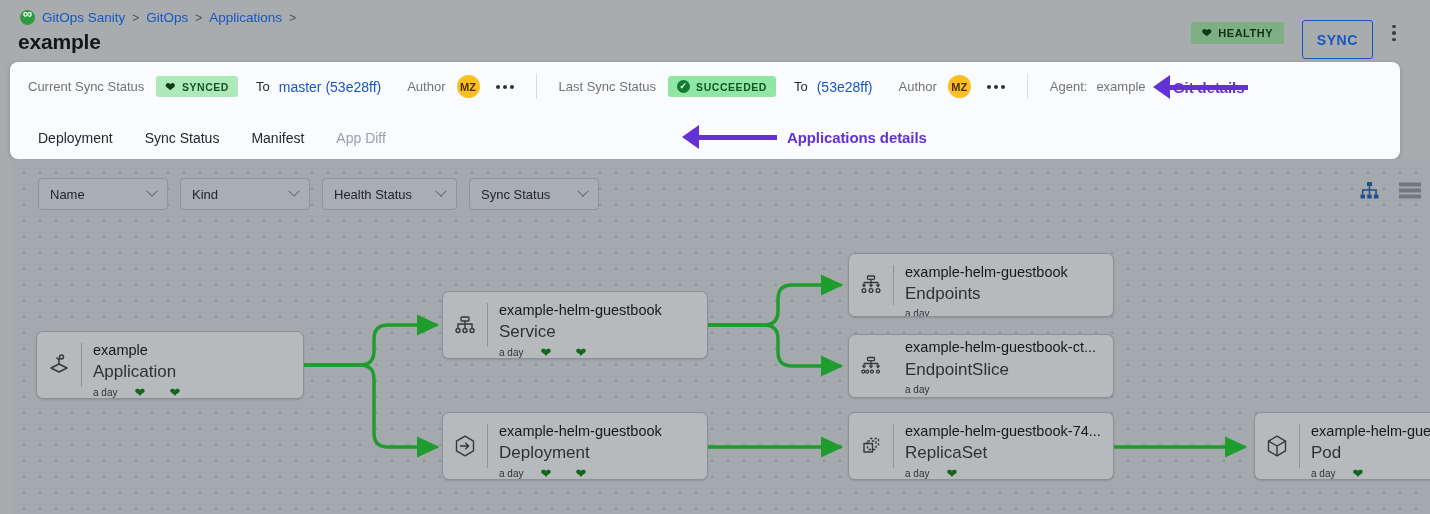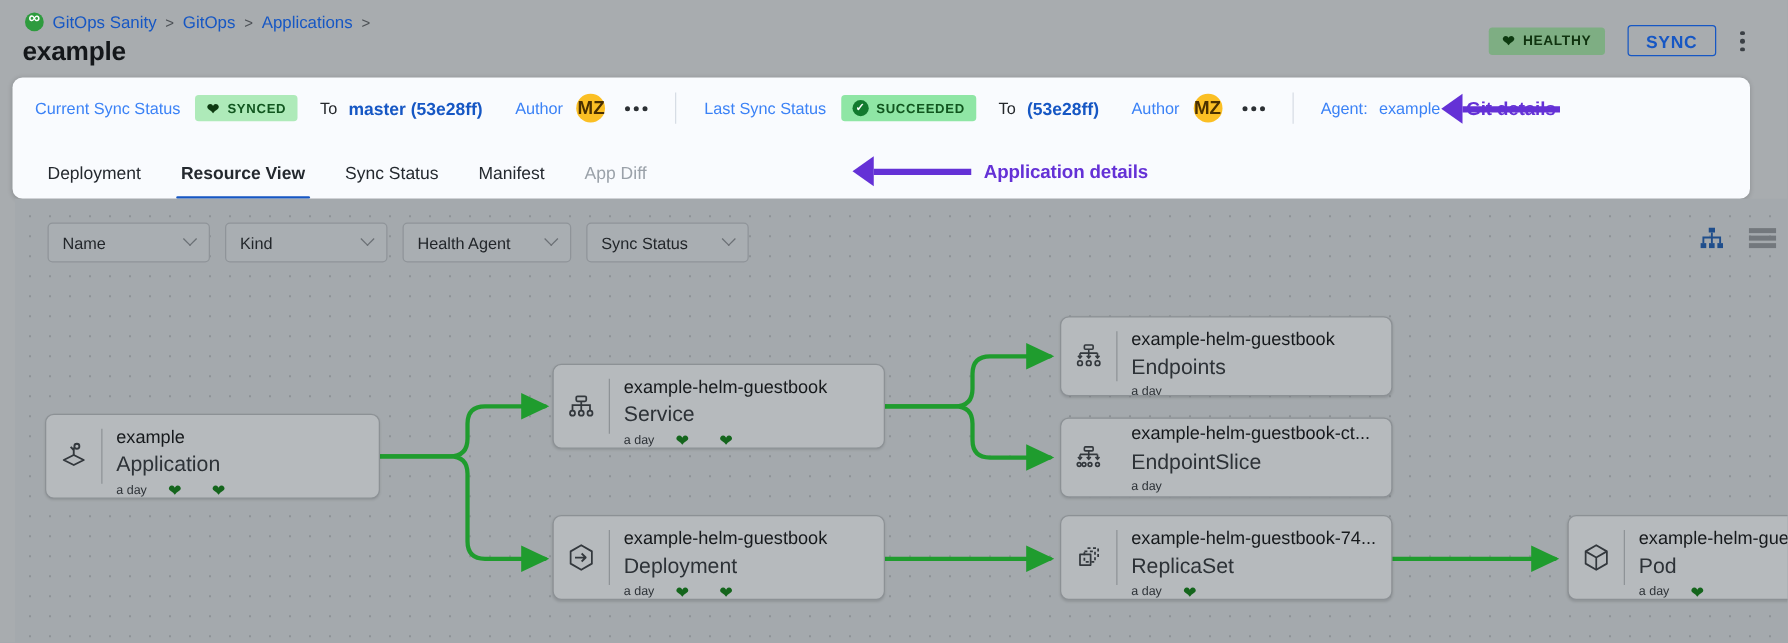--- a/index.html
+++ b/index.html
@@ -26,46 +26,46 @@
   .crumb-sep { color: #4d5156; font-size: 12px; }
   .page-title { position: absolute; left: 18px; top: 30px; font-size: 21px; font-weight: 700; color: #14171a; letter-spacing: -0.2px; }
 
   .health-pill {
     position: absolute; right: 146px; top: 22px; height: 22px; padding: 0 11px;
     background: #7eae83; border-radius: 3px; display: flex; align-items: center; gap: 6px;
     font-size: 11px; font-weight: 700; letter-spacing: .5px; color: #10330f;
   }
   .heart { color: #0d3a10; font-size: 12px; line-height: 1; }
   .sync-btn {
-    position: absolute; right: 57px; top: 20px; height: 25px; padding: 0 14px;
+    position: absolute; right: 57px; top: 20px; height: 39px; padding: 0 14px;
     border: 1px solid #1657c4; border-radius: 3px; background: transparent;
     color: #1657c4; font-size: 14px; font-weight: 700; letter-spacing: .6px;
     display: flex; align-items: center; font-family: "Liberation Sans", sans-serif; cursor: pointer;
   }
   .kebab { position: absolute; right: 28px; top: 22px; width: 16px; height: 22px; display: flex; flex-direction: column; align-items: center; justify-content: center; gap: 3px; cursor: pointer; }
   .kebab i { width: 3.5px; height: 3.5px; border-radius: 50%; background: #3a3f44; display: block; }
 
   
   .panel {
     position: absolute; left: 10px; top: 62px; width: 1390px; height: 97px;
     background: #f9fbfe; border-radius: 8px; box-shadow: 0 1px 4px rgba(0,0,0,.18);
     overflow: hidden;
   }
   .status-row { position: relative; height: 49px; display: flex; align-items: center; padding-left: 18px; gap: 0; font-size: 13px; }
-  .st-label { color: #3b82f6; }
+  .st-label { color: #737373; }
   .pill {
     display: inline-flex; align-items: center; gap: 6px; height: 21px; padding: 0 9px;
     border-radius: 3px; font-size: 10.5px; font-weight: 700; letter-spacing: .55px;
   }
   .pill-synced { background: #aeeab9; color: #11561f; }
   .pill-succeeded { background: #8fe6a5; color: #11561f; }
   .check-ic { width: 13px; height: 13px; border-radius: 50%; background: #127a2e; color: #fff; font-size: 9px; display: inline-flex; align-items: center; justify-content: center; line-height: 1; }
   .to-word { color: #25282c; text-align: right; }
-  .rev-link { color: #1657c4; font-weight: 700; font-size: 14px; }
-  .avatar { width: 23px; height: 23px; border-radius: 50%; background: #fbbf24; color: #4a3000; font-size: 15px; font-weight: 700; display: inline-flex; align-items: center; justify-content: center; }
+  .rev-link { color: #1657c4; font-weight: 400; font-size: 14px; }
+  .avatar { width: 23px; height: 23px; border-radius: 50%; background: #fbbf24; color: #4a3000; font-size: 11px; font-weight: 700; display: inline-flex; align-items: center; justify-content: center; }
   .dots3 { display: inline-flex; gap: 3px; align-items: center; cursor: pointer; }
   .dots3 i { width: 4px; height: 4px; border-radius: 50%; background: #2c3034; display: block; }
   .vdiv { width: 1px; height: 25px; background: #d7dde5; }
 
   
   .tabs-row { position: relative; height: 48px; display: flex; align-items: flex-end; padding-left: 12px; border-top: 0; }
   .tab { position: relative; padding: 0 16px 13px 16px; font-size: 14px; color: #24292f; cursor: pointer; }
   .tab.active { font-weight: 700; }
   .tab.active::after { content: ""; position: absolute; left: 12px; right: 12px; bottom: 0; height: 2.5px; background: #1657c4; border-radius: 2px; }
   .tab.muted { color: #9aa1a9; }
@@ -193,51 +193,50 @@
       <span class="vdiv"></span>
       <span style="width:22px"></span>
 
       <span class="st-label">Agent:</span>
       <span style="width:9px"></span>
       <span class="st-label">example</span>
     </div>
 
     <div class="tabs-row">
       <div class="tab">Deployment</div>
-      <div class="tab active">Resource View</div>
       <div class="tab">Sync Status</div>
       <div class="tab">Manifest</div>
       <div class="tab muted">App Diff</div>
     </div>
   </div>
 
   <div class="arrow-l" style="left:1153px; top:77px; width:95px;">
     <div class="head"></div>
     <div class="shaft" style="width:78px;"></div>
   </div>
   <div class="annot" style="left:1173px; top:79px;">Git details</div>
 
   <div class="arrow-l" style="left:682px; top:127px; width:95px;">
     <div class="head"></div>
     <div class="shaft" style="width:78px;"></div>
   </div>
-  <div class="annot" style="left:787px; top:129px;">Application details</div>
+  <div class="annot" style="left:787px; top:129px;">Applications details</div>
 
   <div class="canvas">
 
     <div class="select" style="left:26px; width:130px; top:19px;">
       <span>Name</span>
       <span class="chev"></span>
     </div>
     <div class="select" style="left:168px; width:130px; top:19px;">
       <span>Kind</span>
       <span class="chev"></span>
     </div>
     <div class="select" style="left:310px; width:135px; top:19px;">
-      <span>Health Agent</span>
+      <span>Health Status</span>
       <span class="chev"></span>
     </div>
     <div class="select" style="left:457px; width:130px; top:19px;">
       <span>Sync Status</span>
       <span class="chev"></span>
     </div>
 
     <div class="viewtoggle" style="left:1348px; top:23px;">
       <span>
         <svg width="19" height="17" viewBox="0 0 19 17" aria-hidden="true">

